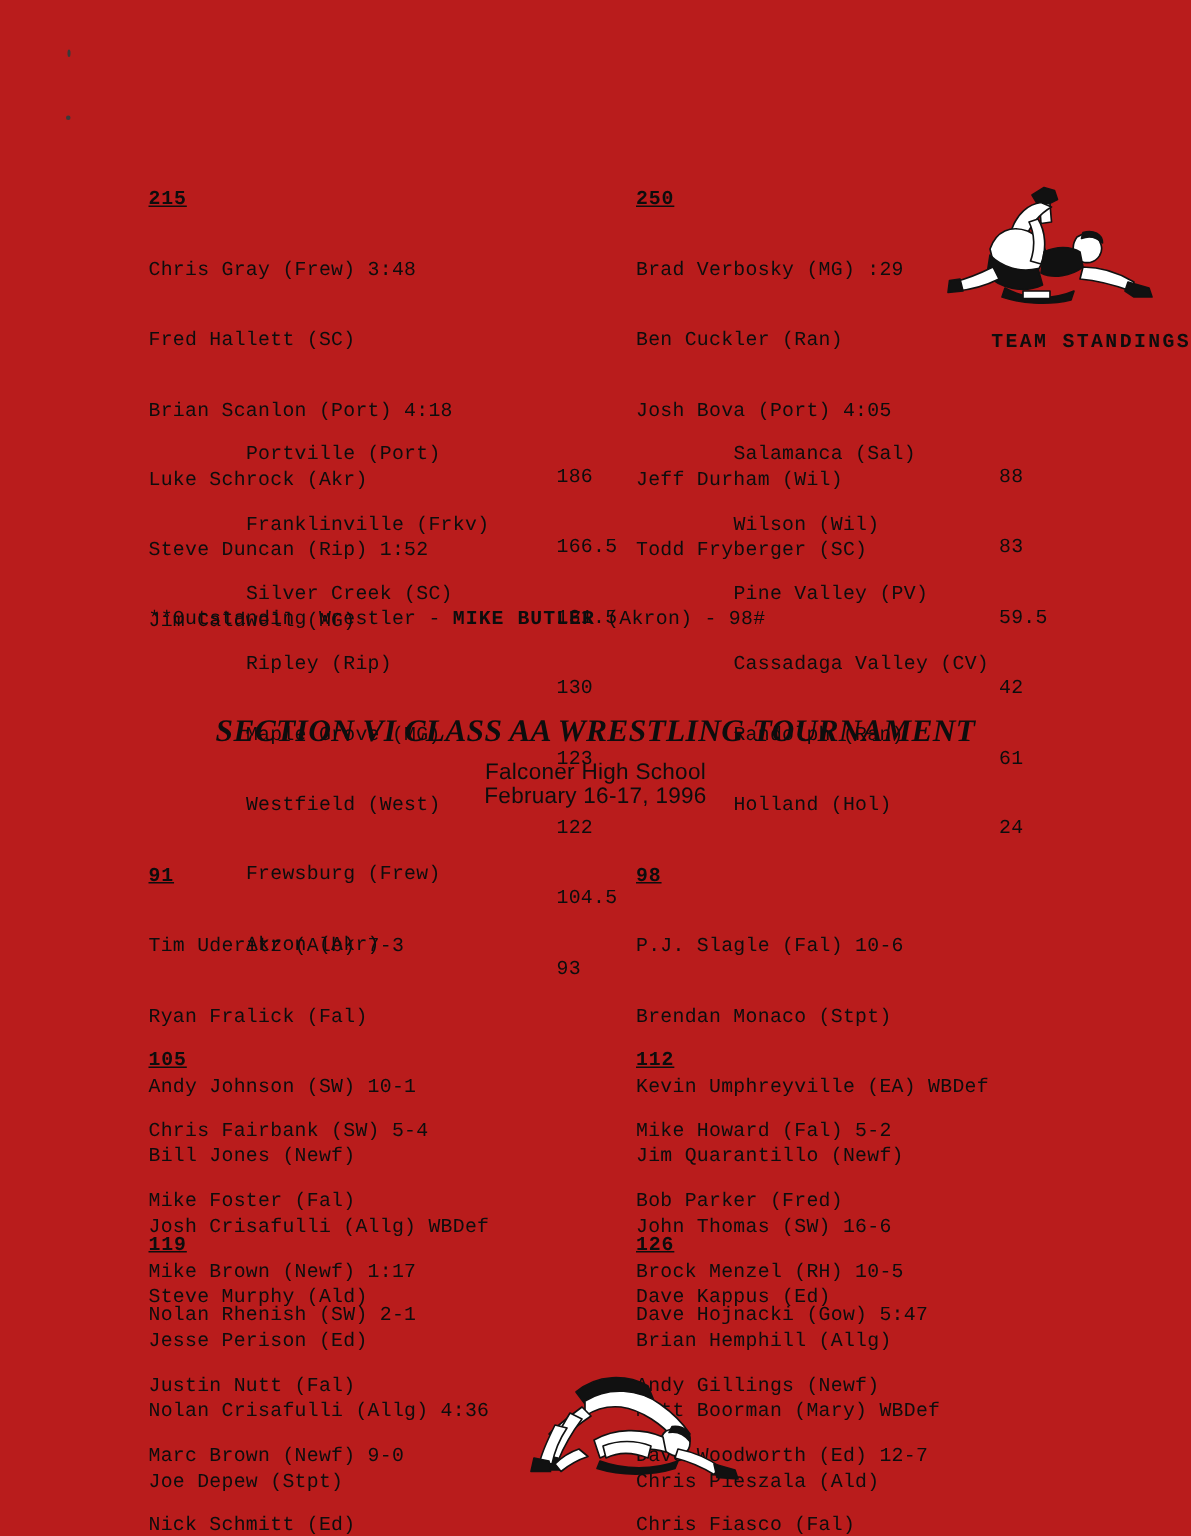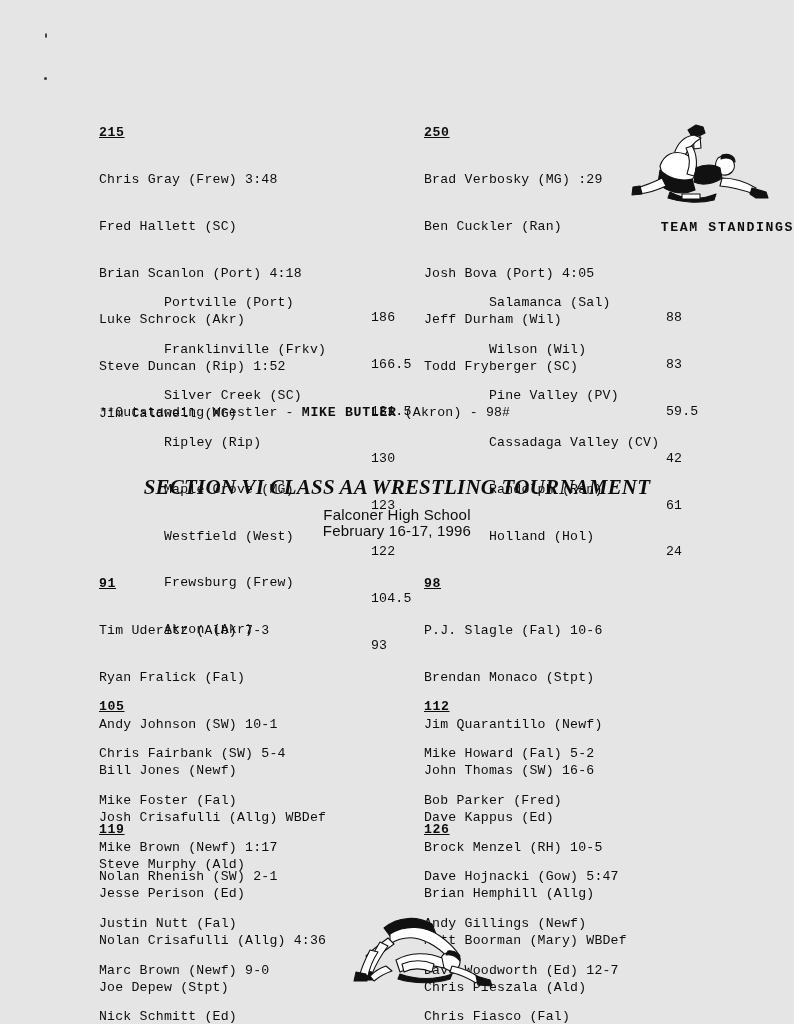--- a/index.html
+++ b/index.html
@@ -10,21 +10,21 @@
   }
   body {
     font-family: "Liberation Mono", "DejaVu Sans Mono", monospace;
     color: #0d0d0d;
   }
   .page {
     position: relative;
     width: 794px;
     height: 1024px;
     margin: 0 auto;
-    background: #e5e5e5;
+    background: #b91c1c;
     overflow: hidden;
   }
 
   
   .mono {
     font-family: "Liberation Mono", "DejaVu Sans Mono", monospace;
     font-size: 13.2px;
     line-height: 15.6px;
     letter-spacing: 0.2px;
     white-space: pre;
@@ -259,20 +259,21 @@
       <span class="wc-line">Andy Johnson (SW) 10-1</span>
       <span class="wc-line">Bill Jones (Newf)</span>
       <span class="wc-line">Josh Crisafulli (Allg) WBDef</span>
       <span class="wc-line">Steve Murphy (Ald)</span>
     </div>
 
     <div class="wc-block mono" style="left:424px; top:0px;">
       <span class="wc-line wc-head">98</span>
       <span class="wc-line">P.J. Slagle (Fal) 10-6</span>
       <span class="wc-line">Brendan Monaco (Stpt)</span>
+      <span class="wc-line">Kevin Umphreyville (EA) WBDef</span>
       <span class="wc-line">Jim Quarantillo (Newf)</span>
       <span class="wc-line">John Thomas (SW) 16-6</span>
       <span class="wc-line">Dave Kappus (Ed)</span>
     </div>
 
     <div class="wc-block mono" style="left:99px; top:123px;">
       <span class="wc-line wc-head">105</span>
       <span class="wc-line">Chris Fairbank (SW) 5-4</span>
       <span class="wc-line">Mike Foster (Fal)</span>
       <span class="wc-line">Mike Brown (Newf) 1:17</span>

